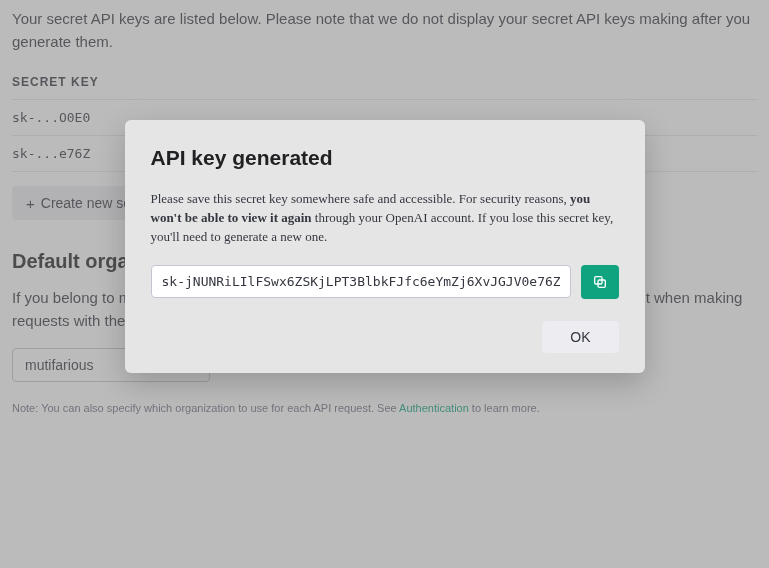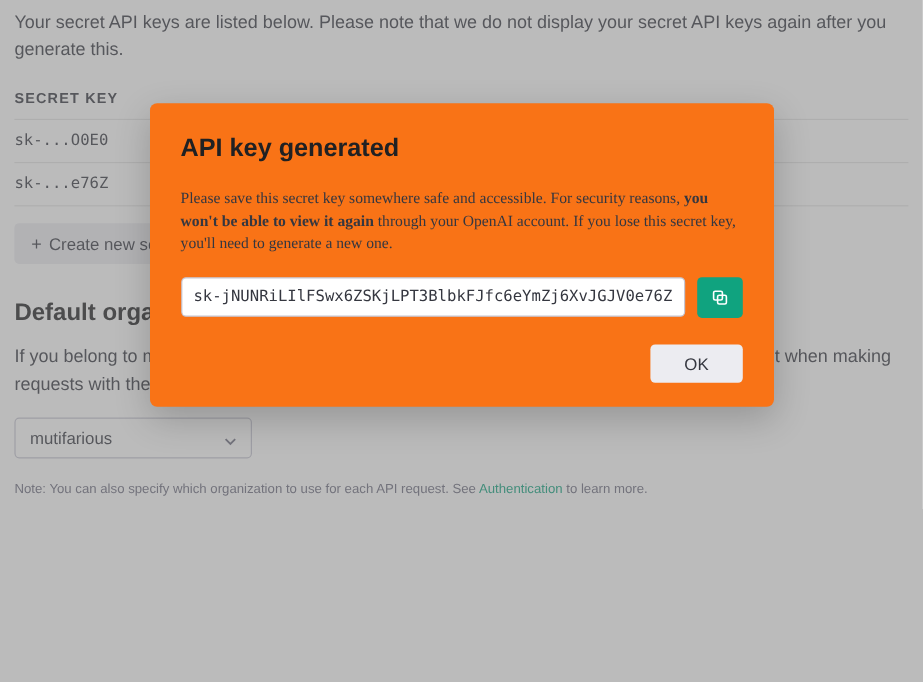--- a/index.html
+++ b/index.html
@@ -106,24 +106,24 @@
     
     .overlay {
       position: absolute;
       inset: 0;
       background: rgba(120,120,120,0.5);
       display: flex;
       align-items: flex-start;
       justify-content: center;
     }
     .modal {
-      background: #f97316;
+      background: #e5e5e5;
       width: 520px;
       border-radius: 6px;
-      margin-top: 86px;
+      margin-top: 120px;
       padding: 26px 26px 20px 26px;
       box-shadow: 0 10px 30px rgba(0,0,0,0.2);
     }
     .modal-title {
       font-size: 21px;
       font-weight: 700;
       color: #202123;
       margin-bottom: 20px;
     }
     .modal-body {
@@ -175,21 +175,21 @@
       padding: 8px 28px;
       font-size: 14px;
       color: #353740;
       cursor: pointer;
     }
   </style>
 </head>
 <body>
 
 <div class="page">
-  <p class="para">Your secret API keys are listed below. Please note that we do not display your secret API keys again after you generate this.</p>
+  <p class="para">Your secret API keys are listed below. Please note that we do not display your secret API keys making after you generate them.</p>
 
   <div class="keys-table">
     <div class="col-header">SECRET KEY</div>
     <div class="key-row">sk-...O0E0</div>
     <div class="key-row">sk-...e76Z</div>
   </div>
 
   <button class="create-btn">
     <span class="plus">+</span>
     <span>Create new secret key</span>

